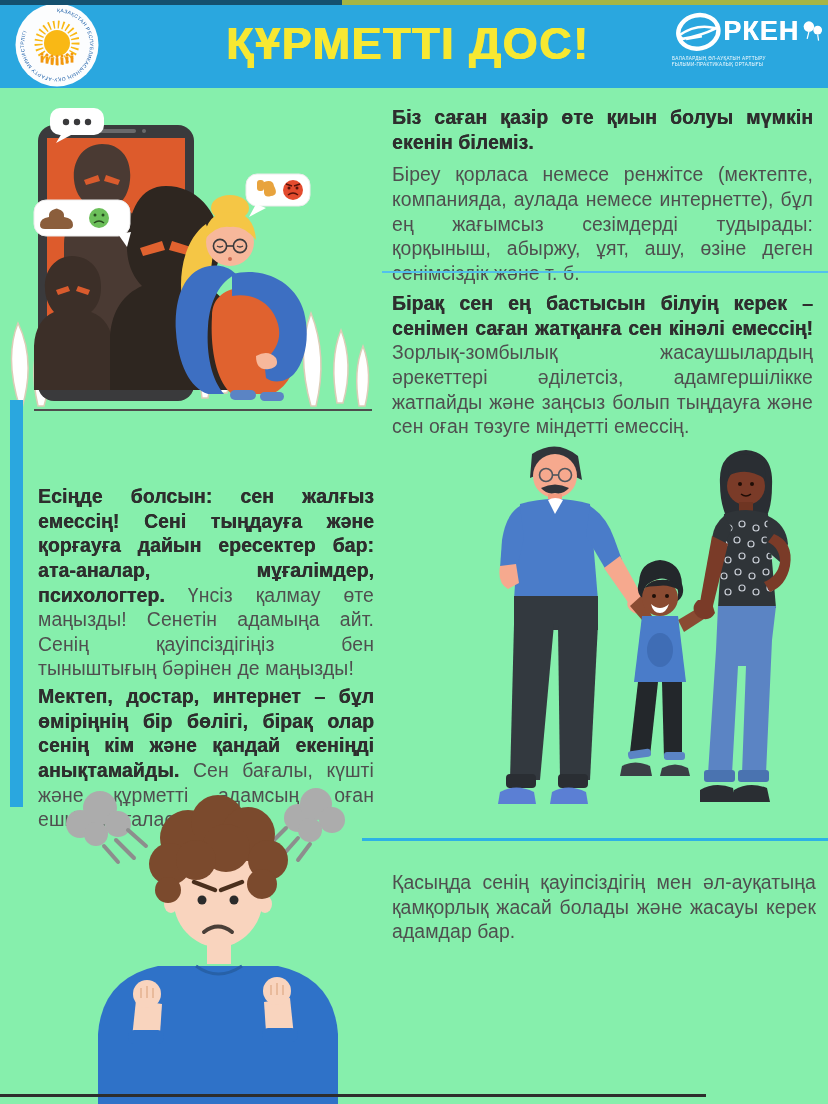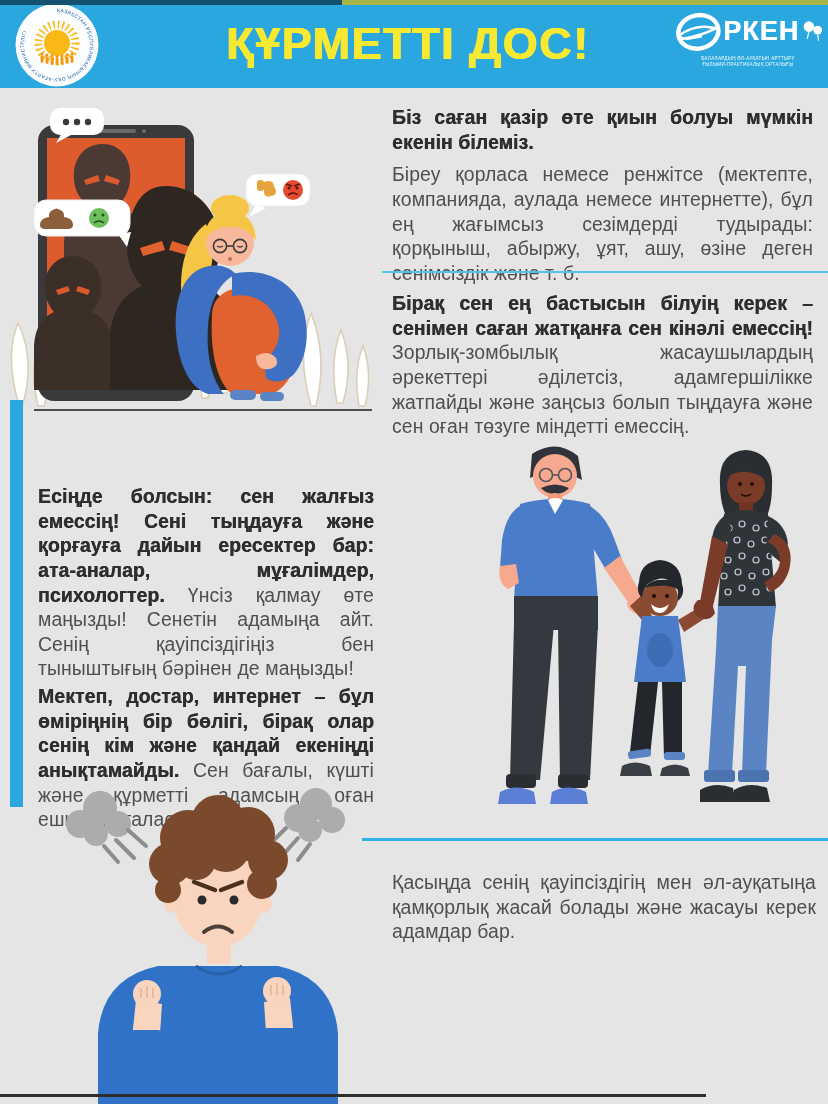--- a/index.html
+++ b/index.html
@@ -1,26 +1,26 @@
 <!DOCTYPE html>
 <html><head>
 <meta charset="utf-8">
 <style>
   html,body{margin:0;padding:0;background:#9a9a9a;}
-  .poster{position:relative;width:828px;height:1104px;background:#e5e5e5;overflow:hidden;
+  .poster{position:relative;width:828px;height:1104px;background:#86efac;overflow:hidden;
           font-family:"Liberation Sans",sans-serif;}
   .abs{position:absolute;}
   
   .header{position:absolute;left:0;top:0;width:828px;height:88px;background:#2AA7DF;}
   .strip-a{position:absolute;left:0;top:0;width:342px;height:5px;background:#14506f;}
   .strip-b{position:absolute;left:342;left:342px;top:0;width:486px;height:5px;background:#a6b544;}
   .title{position:absolute;left:408px;top:44px;transform:translate(-50%,-50%);
          font-size:45px;font-weight:700;color:#F7E832;letter-spacing:1.5px;white-space:nowrap;
          text-shadow:.6px 0 currentColor,-.6px 0 currentColor;}
-  .orken{position:absolute;right:4px;top:6px;width:152px;color:#fff;text-align:center;}
+  .orken{position:absolute;right:4px;top:6px;width:152px;color:#fff;text-align:left;}
   .orken-row{display:flex;align-items:center;justify-content:center;gap:2px;}
   .orken-name{font-size:27px;font-weight:700;letter-spacing:1px;text-shadow:.4px 0 currentColor;}
   .orken-tag{font-size:4.6px;line-height:1.35;letter-spacing:.3px;opacity:.95;}
   
   .tb{position:absolute;text-align:justify;color:#4f4f4f;font-size:19.4px;line-height:1.27;letter-spacing:.1px;}
   .tb p{margin:8px;}
   .hd,strong{font-weight:700;color:#2e2e2e;text-shadow:.35px 0 currentColor;}
   .gap{margin-top:13px !important;}
   .divider{position:absolute;height:2px;background:#52c1ec;}
   .divider2{position:absolute;height:3px;background:#2db1e6;}

